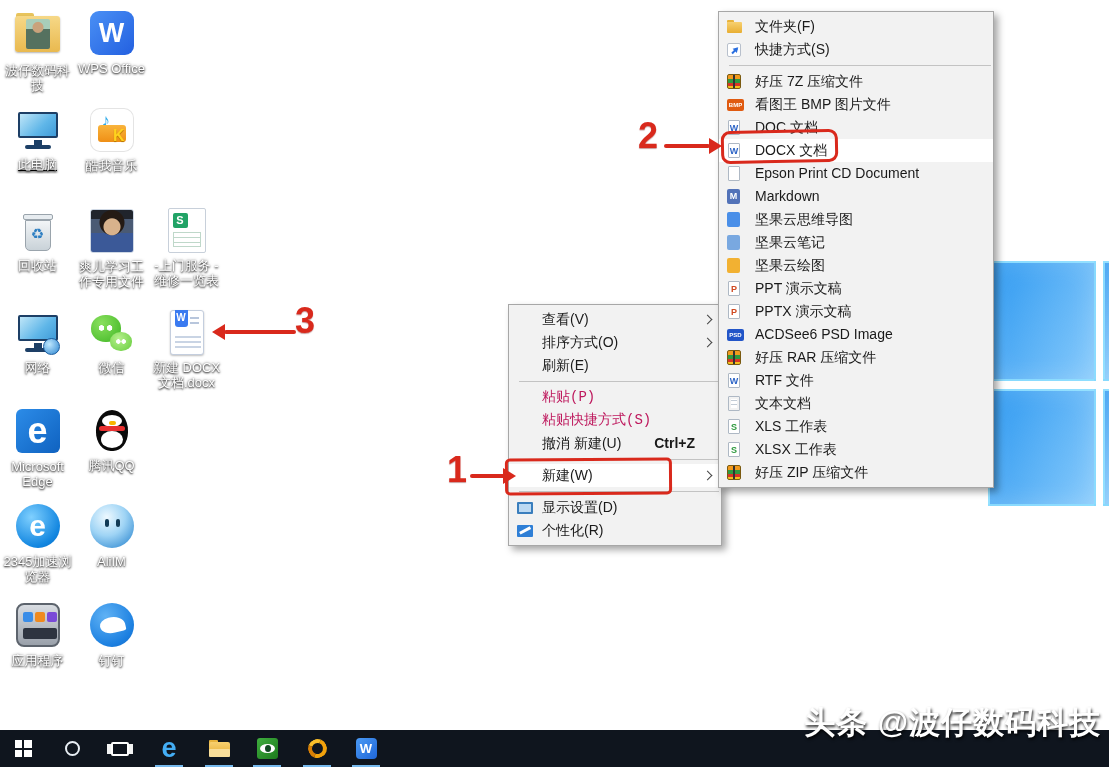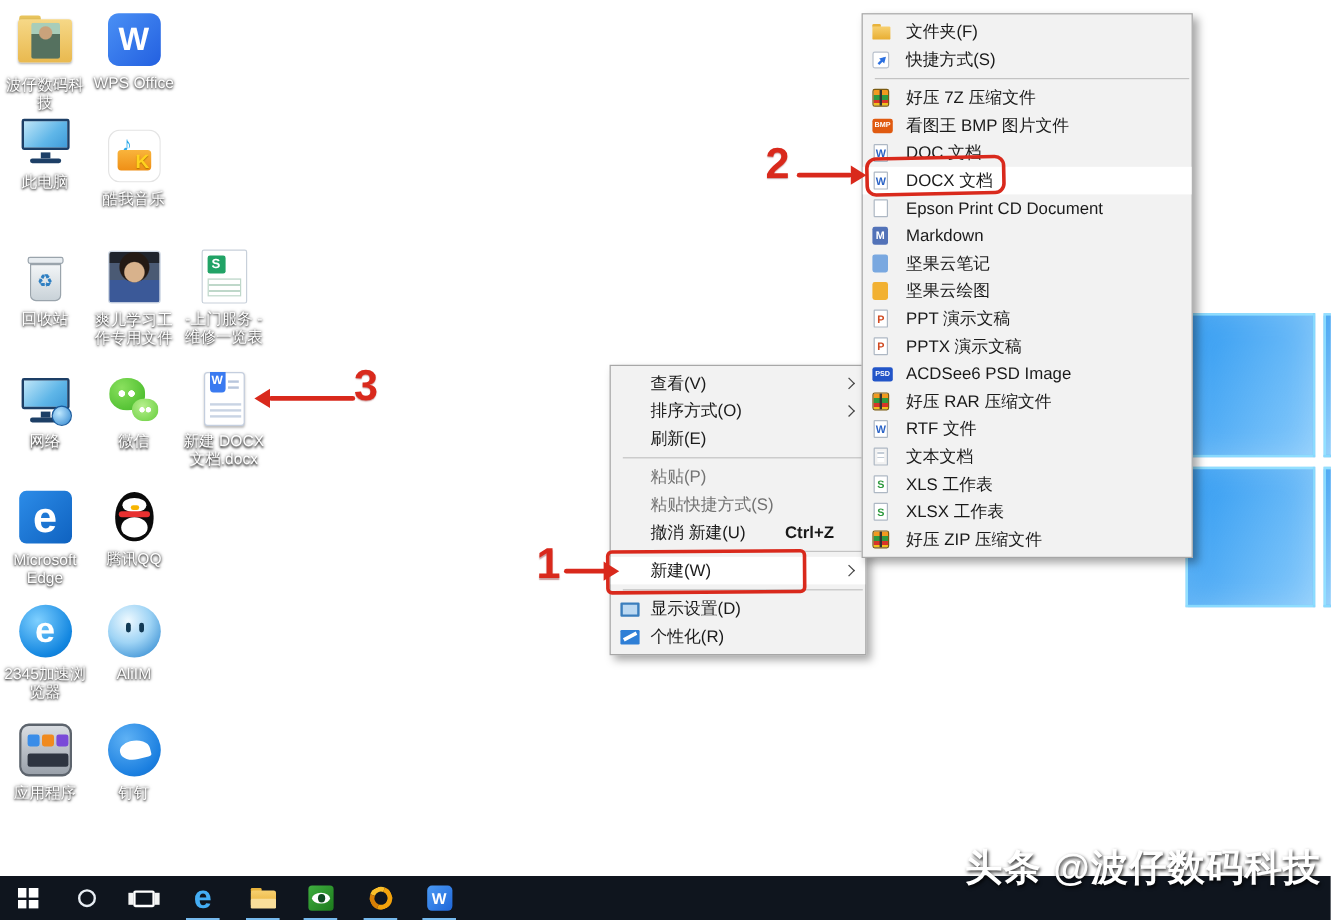--- a/index.html
+++ b/index.html
@@ -104,21 +104,21 @@
   .dwing{ position:absolute; left:10px; top:14px; width:25px; height:16px; background:#fff; border-radius:70% 100% 20% 90%; transform:rotate(-14deg); }
 
   
   .menu { position:absolute; background:#f2f2f2; border:1px solid #a7a7a7; box-shadow:4px 4px 7px rgba(0,0,0,.35);
     font-size:14px; color:#1a1a1a; padding:3px 0; z-index:20; }
   #context-menu { left:508px; top:304px; width:214px; }
   #new-submenu  { left:718px; top:11px;  width:276px; z-index:21; }
   .mrow { height:23px; line-height:23px; padding-left:33px; padding-right:26px; position:relative; white-space:nowrap; }
   #new-submenu .mrow { padding-left:36px; }
   .mrow.hl  { background:#ffffff; }
-  .mrow.dis { color:#737373; }
+  .mrow.dis { color:#be185d;font-family:Liberation Mono, monospace; }
   .msep { height:1px; background:#c3c3c3; margin:4px 2px 4px 10px; }
   .chev { position:absolute; right:10px; top:8px; width:7px; height:7px; border-top:1.5px solid #444; border-right:1.5px solid #444; transform:rotate(45deg); }
   .short{ position:absolute; right:26px;font-weight:bold; }
   .mic  { position:absolute; left:8px; top:4px; width:16px; height:16px; }
 
   .mi-disp { width:16px; height:12px; margin-top:2px; border:2px solid #3a7ebd; background:#bcd9f2; border-radius:1px; }
   .mi-pers { width:16px; height:12px; margin-top:2px; background:#2f7fd6; border-radius:1px; position:relative; overflow:hidden; }
   .mi-pers i { position:absolute; left:2px; top:4px; width:12px; height:2.5px; background:#fff; transform:rotate(-28deg); }
   .mi-brush{ width:4px; height:14px; margin-left:6px; background:linear-gradient(#e84aa0,#c81878); border-radius:2px; transform:rotate(38deg); }
 
@@ -188,21 +188,21 @@
       </div>
       <div class="ilabel">波仔数码科
 技</div>
     </div>
     <div class="icell" style="left: 74px; top: 10px;">
       <div class="da">
         <div class="tile t-wps">W</div>
       </div>
       <div class="ilabel">WPS Office</div>
     </div>
-    <div class="icell" style="left: 0px; top: 94px;">
+    <div class="icell" style="left: 0px; top: 107px; text-decoration: underline;">
       <div class="da">
         <i class="scr"></i>
         <i class="stand"></i>
         <i class="mbase"></i>
       </div>
       <div class="ilabel">此电脑</div>
     </div>
     <div class="icell" style="left: 74px; top: 107px;">
       <div class="da">
         <div class="kw">
@@ -367,20 +367,23 @@
     <div class="mrow hl"><span class="mic">
         <div class="si-pg" style="color:#2b63c6">W</div>
       </span><span>DOCX 文档</span></div>
     <div class="mrow"><span class="mic">
         <div class="si-pg" style="color:#888888"></div>
       </span><span>Epson Print CD Document</span></div>
     <div class="mrow"><span class="mic">
         <div class="si-tp" style="background:#5272b8">M</div>
       </span><span>Markdown</span></div>
     <div class="mrow"><span class="mic">
+        <div class="si-tp" style="background:#4a8fe8"></div>
+      </span><span>坚果云思维导图</span></div>
+    <div class="mrow"><span class="mic">
         <div class="si-tp" style="background:#79a8e0"></div>
       </span><span>坚果云笔记</span></div>
     <div class="mrow"><span class="mic">
         <div class="si-tp" style="background:#f2b132"></div>
       </span><span>坚果云绘图</span></div>
     <div class="mrow"><span class="mic">
         <div class="si-pg" style="color:#d04a22">P</div>
       </span><span>PPT 演示文稿</span></div>
     <div class="mrow"><span class="mic">
         <div class="si-pg" style="color:#d04a22">P</div>

